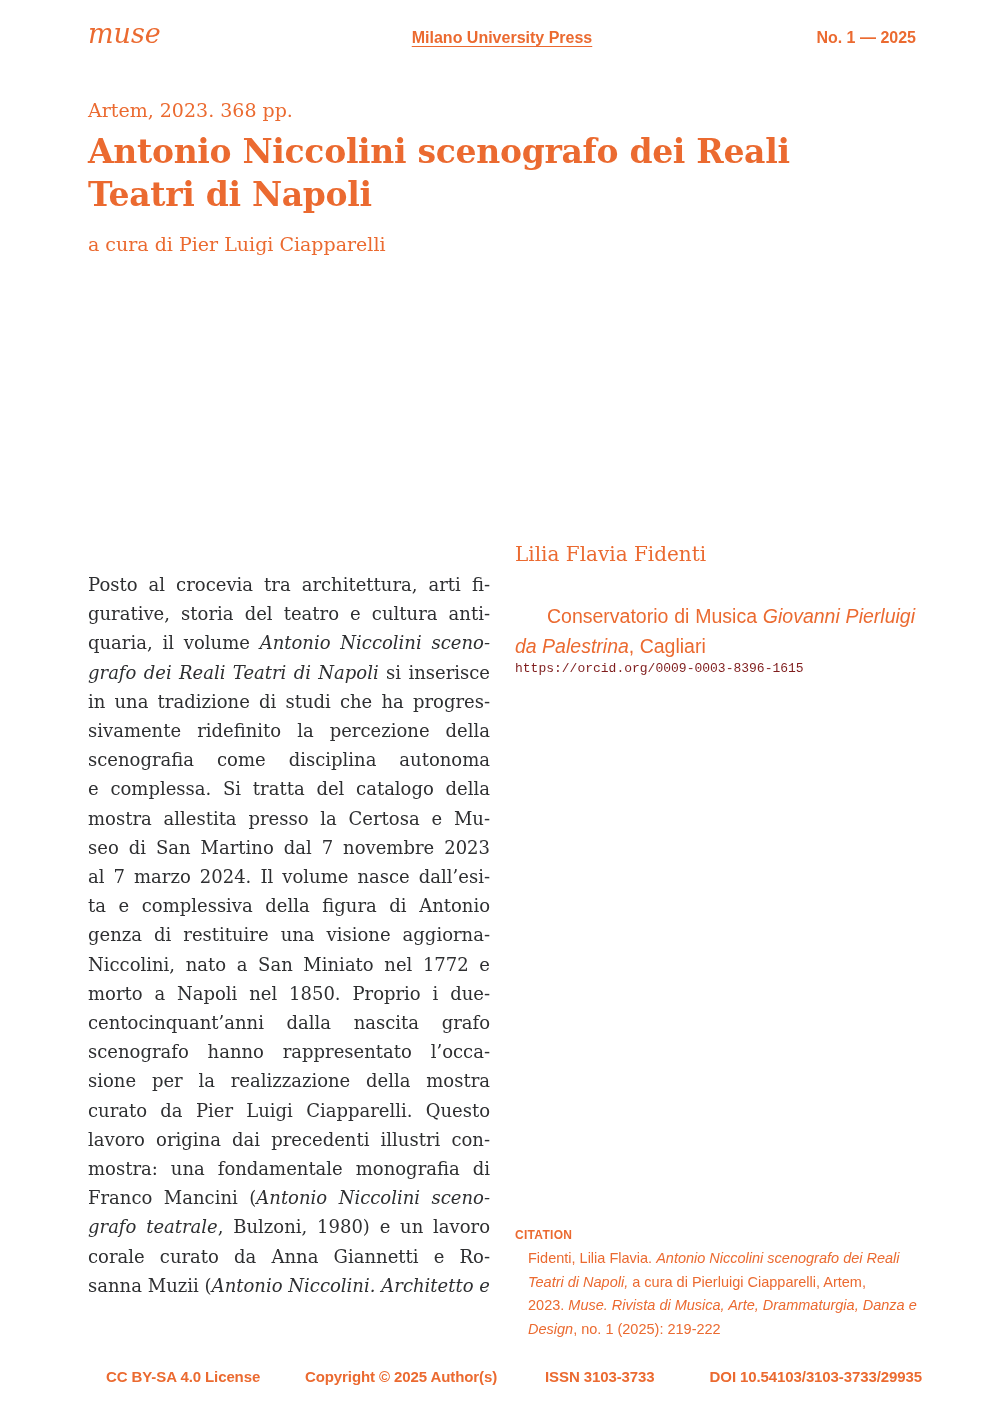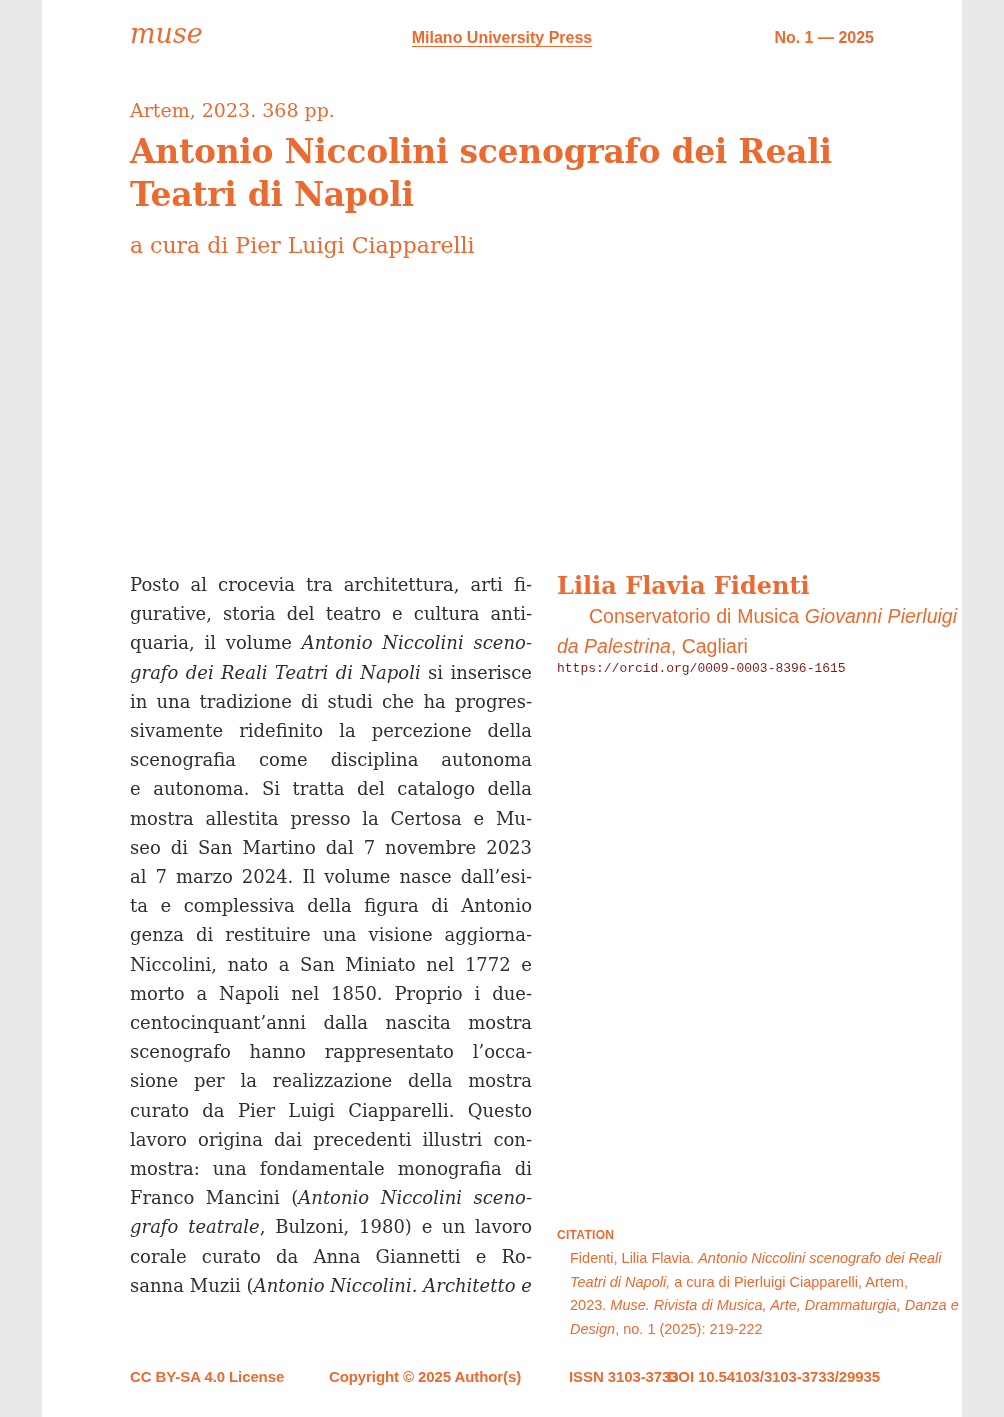--- a/index.html
+++ b/index.html
@@ -1,18 +1,18 @@
 <!DOCTYPE html>
 <html><head>
 <meta charset="utf-8">
 <style>
   html,body{margin:0;padding:0;background:#e8e8e8;}
   .page{
     position:relative;
-    width:920px;height:1417px;
+    width:1004px;height:1417px;
     margin:0 auto;
     background:#ffffff;
     font-family:"DejaVu Serif", serif;
     overflow:hidden;
   }
   
   .logo{
     position:absolute;left:88px;top:18px;
     font-family:"DejaVu Serif", serif;
     font-style:italic;font-size:27px;color:#EB6A30;
@@ -35,33 +35,33 @@
     position:absolute;left:88px;top:99px;
     font-size:19px;color:#EB6A30;
   }
   .title{
     position:absolute;left:88px;top:130px;width:840px;
     font-size:33px;font-weight:700;line-height:43px;color:#EB6A30;
     letter-spacing:-0.3px;
   }
   .curator{
     position:absolute;left:88px;top:233px;
-    font-size:22px;color:#EB6A30;
+    font-size:19px;color:#EB6A30;
   }
   
   .review{
     position:absolute;left:88px;top:570px;width:402px;
     font-size:18px;line-height:29.2px;color:#2E2F31;
   }
   .review .rline{text-align:justify;}
   .review .rline.just{text-align-last:justify;}
   
   .author-name{
-    position:absolute;left:515px;top:571px;
-    font-size:24px;font-weight:700;color:#EB6A30;
+    position:absolute;left:515px;top:542px;
+    font-size:20px;font-weight:400;color:#EB6A30;
   }
   .affiliation{
     position:absolute;left:515px;top:601px;width:400px;
     font-family:"Liberation Sans", sans-serif;
     font-size:19.5px;line-height:30px;color:#EB6A30;
   }
   .affiliation .rline.just{text-align:justify;text-align-last:justify;margin-left:32px;}
   .orcid-link{
     position:absolute;left:515px;top:661px;
     font-size:13px;color:#7f1d1d;
@@ -78,20 +78,21 @@
     font-family:"Liberation Sans", sans-serif;
     font-size:14.5px;line-height:23.6px;color:#EB6A30;
   }
   .citation .rline{white-space:nowrap;}
   
   .footer-item{
     position:absolute;top:1368px;
     font-family:"Liberation Sans", sans-serif;
     font-weight:700;font-size:15px;color:#EB6A30;
     letter-spacing:-0.1px;
+    margin-left:18px;
   }
   .f-license{left:88px;}
   .f-copyright{left:287px;}
   .f-issn{left:527px;}
   .f-doi{right:82px;}
   .it{font-style:italic;}
 </style>
 </head>
 <body>
 
@@ -109,29 +110,29 @@
   <div class="curator">a cura di Pier Luigi Ciapparelli</div>
 
   <div class="review">
       <div class="rline just"><span>Posto al crocevia tra architettura, arti fi-</span></div>
       <div class="rline just"><span>gurative, storia del teatro e cultura anti-</span></div>
       <div class="rline just"><span>quaria, il volume </span><span class="it">Antonio Niccolini sceno-</span></div>
       <div class="rline just"><span class="it">grafo dei Reali Teatri di Napoli</span><span> si inserisce</span></div>
       <div class="rline just"><span>in una tradizione di studi che ha progres-</span></div>
       <div class="rline just"><span>sivamente ridefinito la percezione della</span></div>
       <div class="rline just"><span>scenografia come disciplina autonoma</span></div>
-      <div class="rline just"><span>e autonoma. Si tratta del catalogo della</span></div>
+      <div class="rline just"><span>e complessa. Si tratta del catalogo della</span></div>
       <div class="rline just"><span>mostra allestita presso la Certosa e Mu-</span></div>
       <div class="rline just"><span>seo di San Martino dal 7 novembre 2023</span></div>
       <div class="rline just"><span>al 7 marzo 2024. Il volume nasce dall’esi-</span></div>
       <div class="rline just"><span>ta e complessiva della figura di Antonio</span></div>
       <div class="rline just"><span>genza di restituire una visione aggiorna-</span></div>
       <div class="rline just"><span>Niccolini, nato a San Miniato nel 1772 e</span></div>
       <div class="rline just"><span>morto a Napoli nel 1850. Proprio i due-</span></div>
-      <div class="rline just"><span>centocinquant’anni dalla nascita mostra</span></div>
+      <div class="rline just"><span>centocinquant’anni dalla nascita grafo</span></div>
       <div class="rline just"><span>scenografo hanno rappresentato l’occa-</span></div>
       <div class="rline just"><span>sione per la realizzazione della mostra</span></div>
       <div class="rline just"><span>curato da Pier Luigi Ciapparelli. Questo</span></div>
       <div class="rline just"><span>lavoro origina dai precedenti illustri con-</span></div>
       <div class="rline just"><span>mostra: una fondamentale monografia di</span></div>
       <div class="rline just"><span>Franco Mancini (</span><span class="it">Antonio Niccolini sceno-</span></div>
       <div class="rline just"><span class="it">grafo teatrale</span><span>, Bulzoni, 1980) e un lavoro</span></div>
       <div class="rline just"><span>corale curato da Anna Giannetti e Ro-</span></div>
       <div class="rline just"><span>sanna Muzii (</span><span class="it">Antonio Niccolini. Architetto e</span></div>
     </div>

